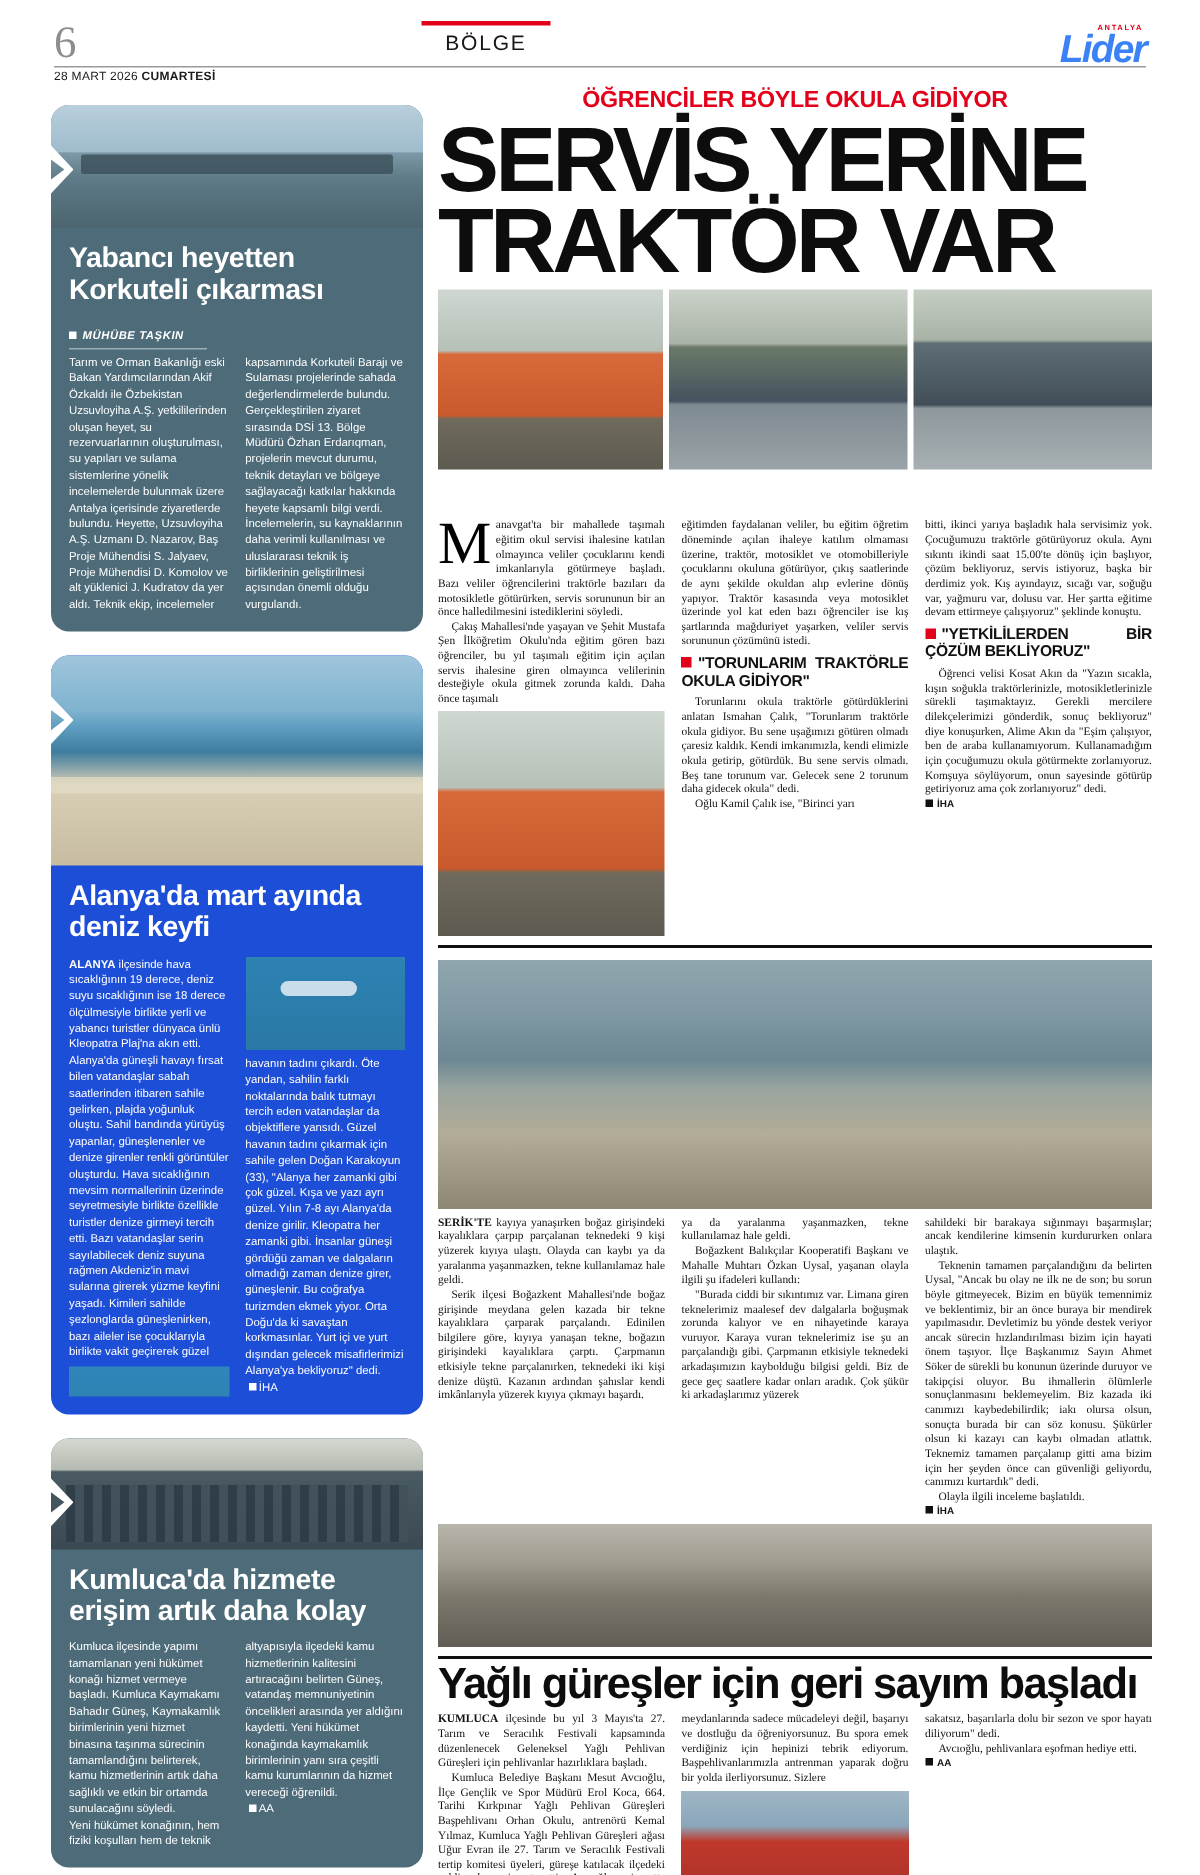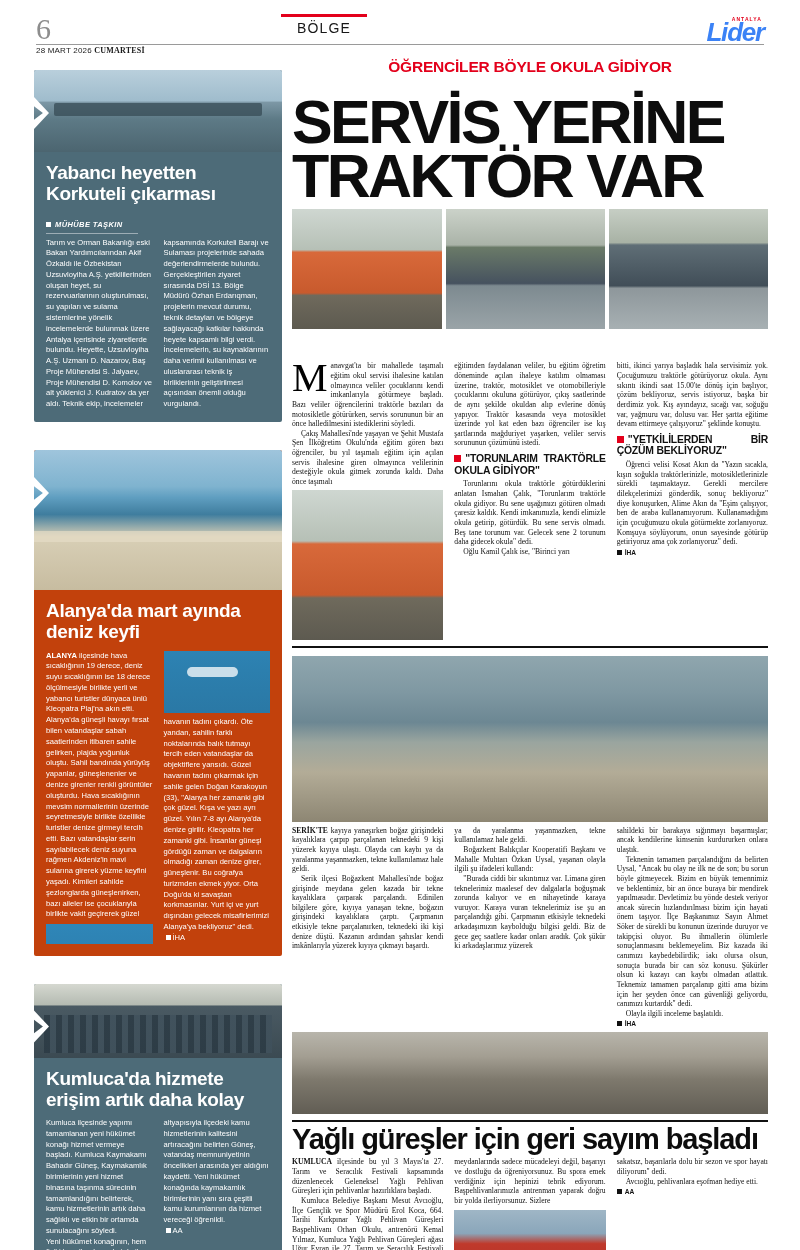--- a/index.html
+++ b/index.html
@@ -18,46 +18,46 @@
     font-family:"Liberation Serif", serif; font-size:30px; color:#8d8d8d; line-height:1;
     font-weight:400;
   }
   .folio-rule {
     position:absolute; left:36px; top:44px; width:728px; height:1px; background:#9a9a9a;
   }
   .folio-date {
     position:absolute; left:36px; top:46px; font-family:"Liberation Sans", sans-serif;
     font-size:8px; letter-spacing:.2px; color:#1b1b1b; white-space:nowrap;
   }
-  .folio-date b { font-weight:700;font-family:Liberation Serif, serif; }
+  .folio-date b { font-weight:700; }
   .section-wrap { position:absolute; left:0; top:14px; width:648px; text-align:center; }
   .section-bar { width:86px; height:3px; background:#e3001b; margin:0 auto 3px auto; }
   .section-name {
     font-family:"Liberation Sans", sans-serif; font-size:14px; font-weight:400;
     letter-spacing:1.2px; color:#171717;
   }
   .logo { position:absolute; right:36px; top:16px; text-align:right; }
   .logo-city {
     font-family:"Liberation Sans", sans-serif; font-size:5px; font-weight:700;
     letter-spacing:1.1px; color:#e3001b; margin-right:2px; display:block; text-align:right;
     margin-bottom:-2px;
   }
   .logo-name {
     font-family:"Liberation Sans", sans-serif; font-size:26px; font-weight:700;
     color:#3b82f6; letter-spacing:-1.2px; line-height:.95; font-style:italic;
   }
 
   
   .rail { position:absolute; left:34px; top:70px; width:248px; }
   .card {
-    background:#4d6b78; color:#ffffff; position:relative; margin-bottom:28px;
-    border-radius:2px; overflow:hidden;
+    background:#4d6b78; color:#ffffff; position:relative; margin-bottom:16px;
+    border-radius:12px; overflow:hidden;
   }
   .card.teal  { background:#4d6b78; }
-  .card.slate { background:#c2410c; }
+  .card.slate { background:#1d4ed8; }
   .card-pad { padding:10px 12px 12px 12px; }
   .card-h {
     font-family:"Liberation Sans", sans-serif; font-weight:700; font-size:19px;
     line-height:1.12; color:#fff; letter-spacing:-.3px; margin-bottom:8px;
   }
   .byline {
     font-family:"Liberation Sans", sans-serif; font-size:7.5px; font-weight:700;
     font-style:italic; letter-spacing:.4px; color:#ffffff; margin-bottom:4px;
     padding-bottom:4px; border-bottom:1px solid rgba(255,255,255,.45);
     display:inline-block; min-width:92px;
@@ -110,21 +110,21 @@
     content:""; position:absolute; left:4%; top:42%; width:92%; height:52%;
     background:repeating-linear-gradient(90deg,#2b3a44 0 6px,#40515c 6px 12px);
     opacity:.85;
   }
 
   
   .main { position:absolute; left:292px; top:58px; width:476px; }
 
   .kicker {
     font-family:"Liberation Sans", sans-serif; font-weight:700; font-size:15.5px;
-    color:#e3001b; text-align:center; letter-spacing:-.2px; margin-bottom:20px;
+    color:#e3001b; text-align:center; letter-spacing:-.2px; margin-bottom:4px;
   }
   .mega {
     font-family:"Liberation Sans", sans-serif; font-weight:700; color:#0d0d0d;
     font-size:61px; line-height:.88; letter-spacing:-2.6px; text-align:left;
     margin:0 0 6px 0;
   }
   .mega span { display:block; }
 
   .photo-row { display:flex; gap:4px; margin-bottom:6px; }
   .ph-tractor { flex:0 0 150px; height:120px;

